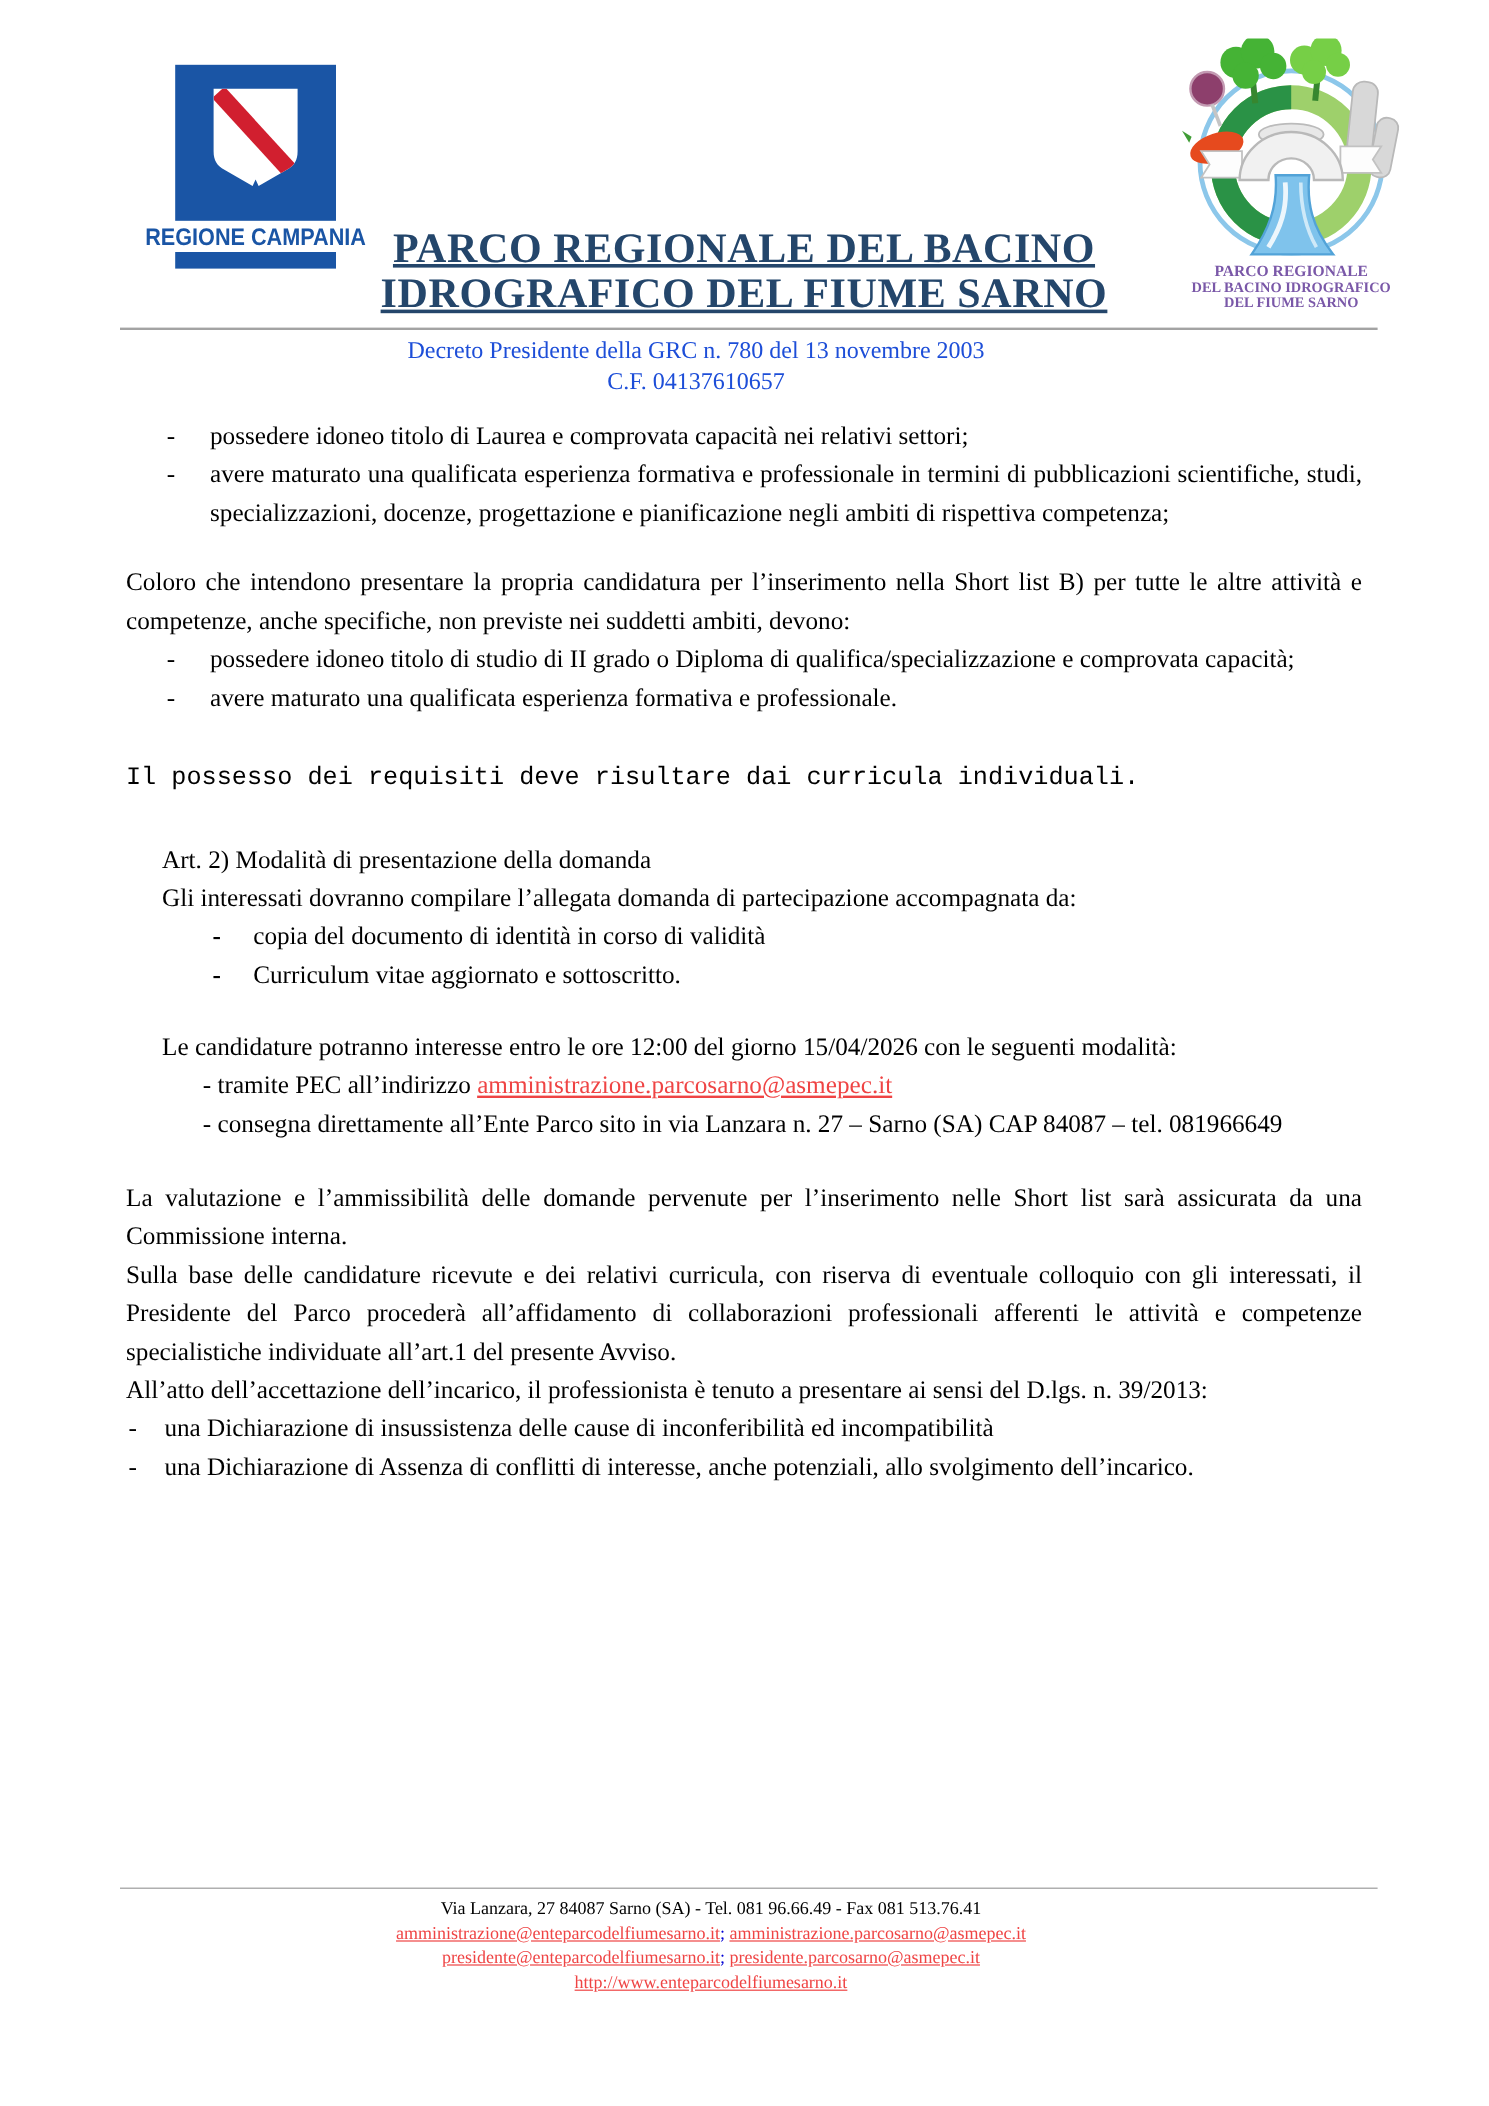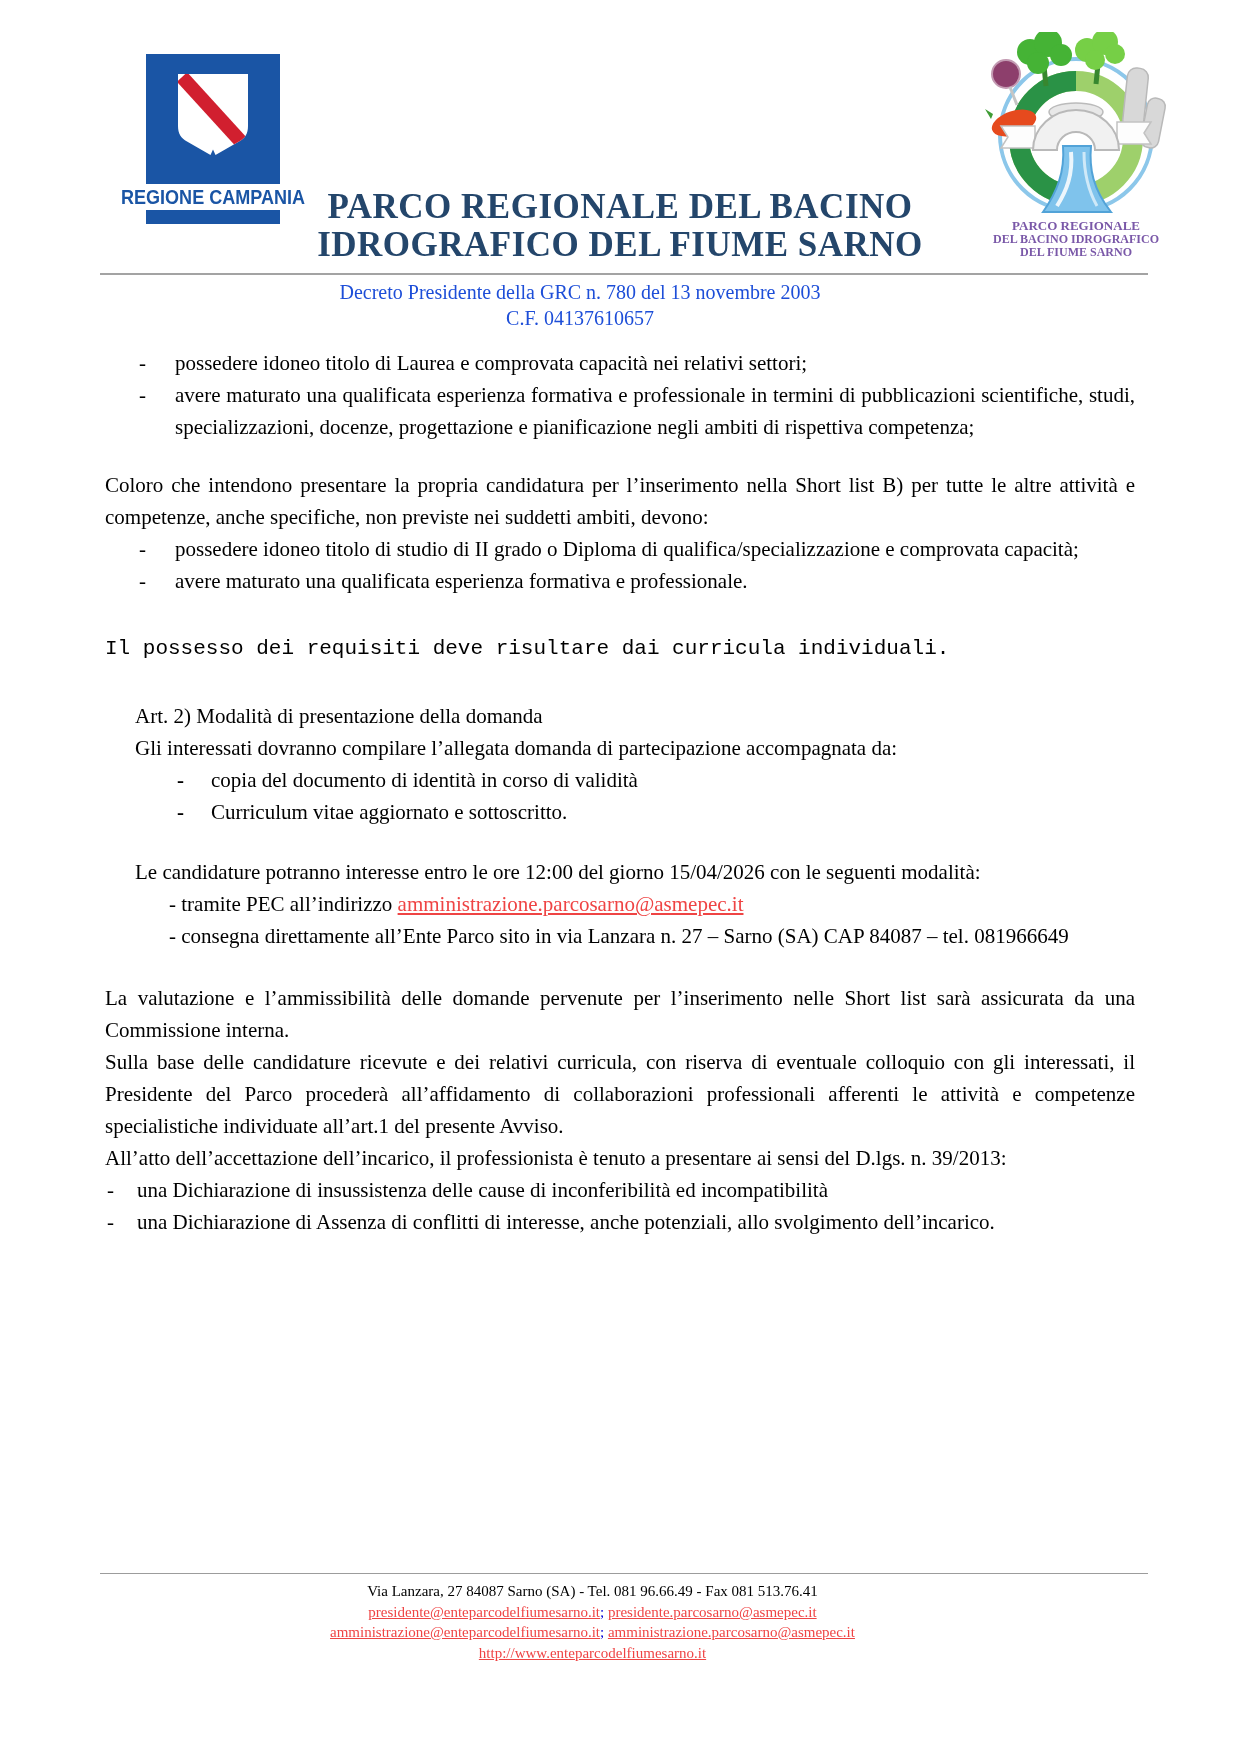--- a/index.html
+++ b/index.html
@@ -10,20 +10,21 @@
     font-family:"Liberation Serif", serif; font-size:21px; line-height:32px;
     overflow:hidden;
   }
 
   
   .campania-logo { position:absolute; left:118px; top:52px; }
   .title-block {
     position:absolute; left:300px; top:188px; width:640px; text-align:center;
     color:#24466b; font-weight:bold; font-size:35px; line-height:38px;
     letter-spacing:.5px;
+    text-decoration:underline;
   }
   .header-rule {
     position:absolute; left:100px; top:273px; width:1048px; height:0;
     border-top:2px solid #a3a3a3;
   }
   .subtitle {
     position:absolute; left:0; top:279px; width:1160px; text-align:center;
     color:#1d4ed8; font-size:20px; line-height:26px;
   }
   .parco-logo { position:absolute; left:983px; top:32px; }
@@ -209,18 +210,18 @@
     <div class="li li-d">
       <span class="dash">-</span>
       <span class="t">una Dichiarazione di Assenza di conflitti di interesse, anche potenziali, allo svolgimento dell’incarico.</span>
     </div>
 
   </div>
 
   <div class="footer-rule"></div>
   <div class="footer">
     <div>Via Lanzara, 27 84087 Sarno (SA) - Tel. 081 96.66.49 - Fax 081 513.76.41</div>
+    <div><a class="lnk">amministrazione@enteparcodelfiumesarno.it</a><span class="sep">; </span><a class="lnk">amministrazione.parcosarno@asmepec.it</a></div>
     <div><a class="lnk">presidente@enteparcodelfiumesarno.it</a><span class="sep">; </span><a class="lnk">presidente.parcosarno@asmepec.it</a></div>
-    <div><a class="lnk">amministrazione@enteparcodelfiumesarno.it</a><span class="sep">; </span><a class="lnk">amministrazione.parcosarno@asmepec.it</a></div>
     <div><a class="lnk">http://www.enteparcodelfiumesarno.it</a></div>
   </div>
 
 </div>
 
 </body></html>

